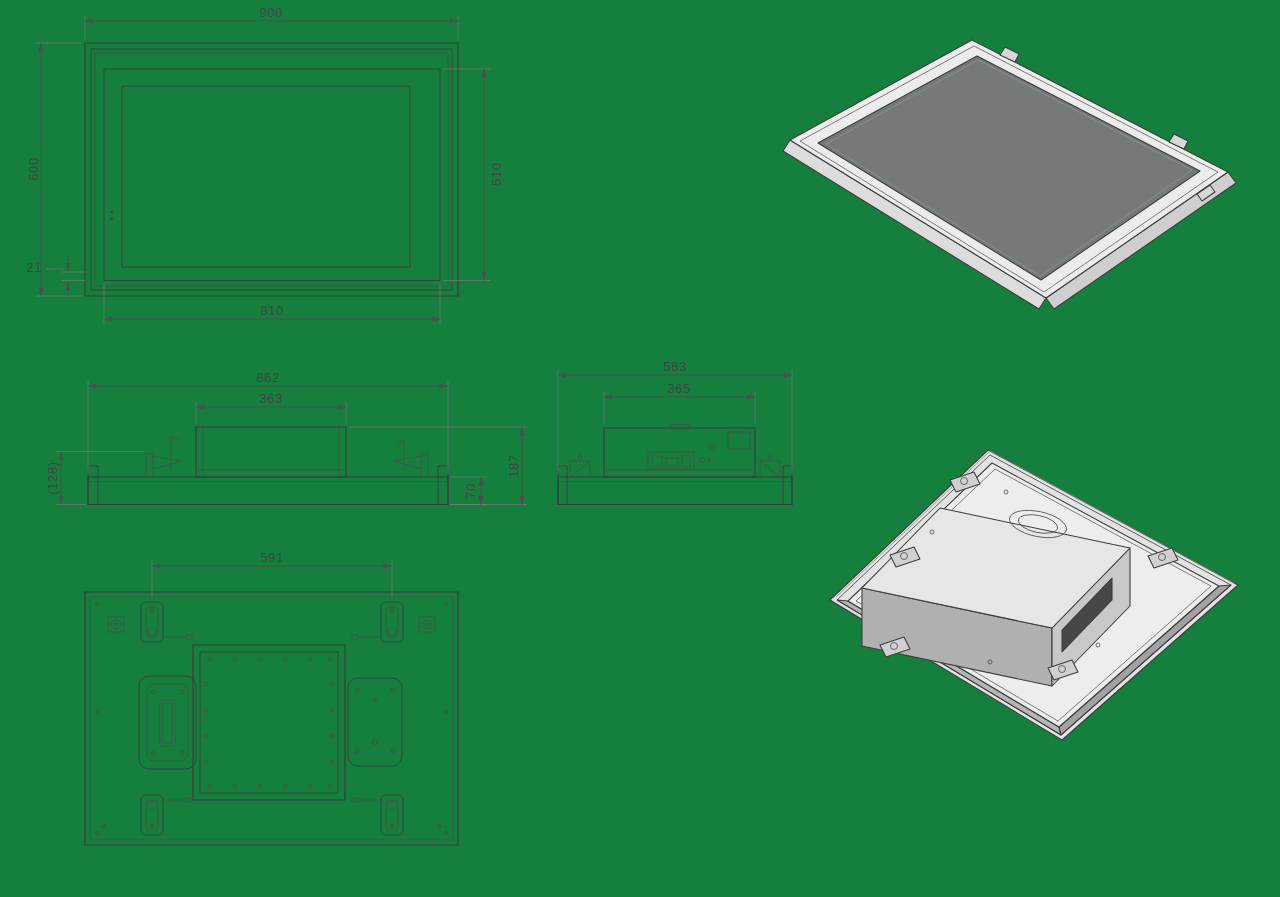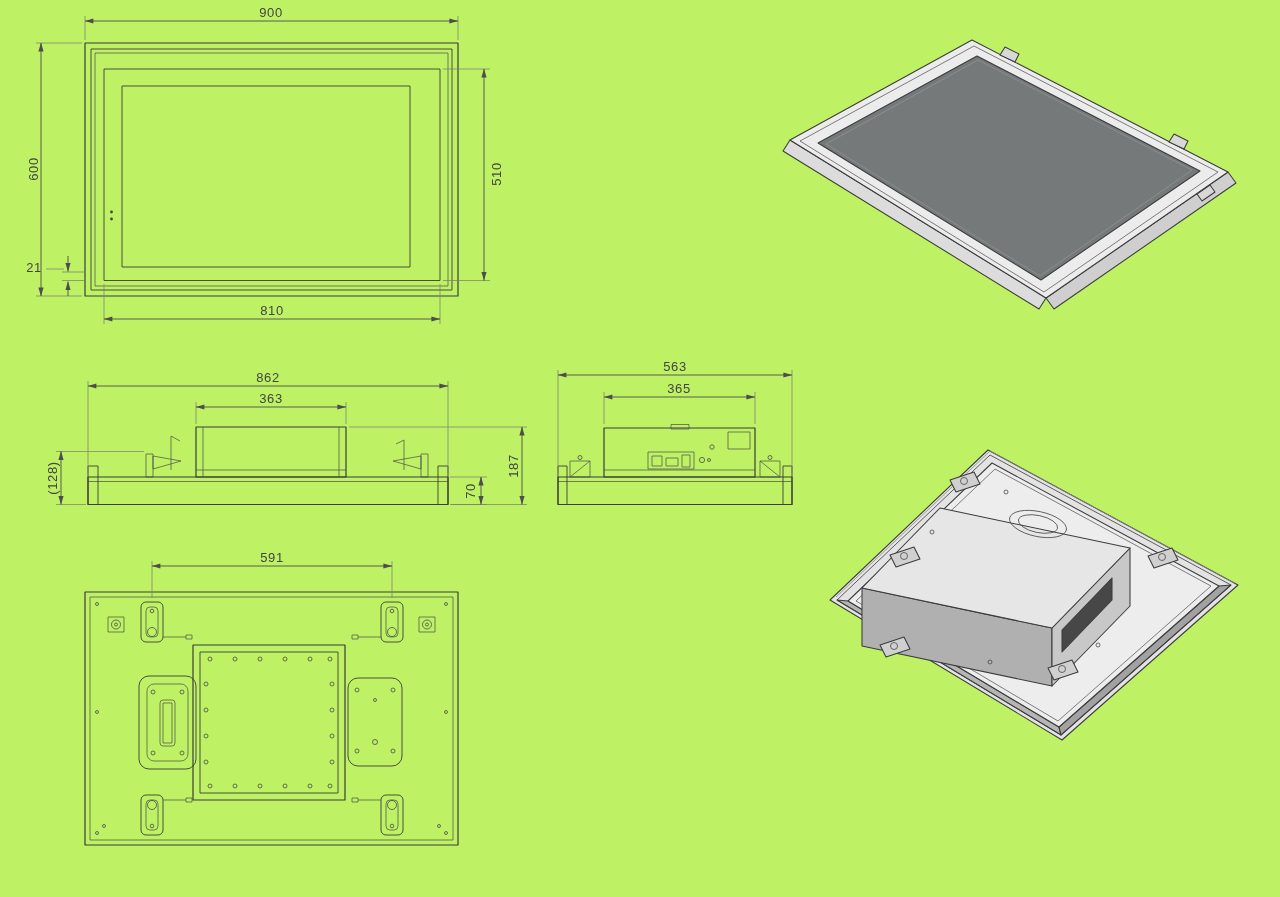--- a/index.html
+++ b/index.html
@@ -1,16 +1,16 @@
 <!DOCTYPE html>
 <html><head>
 <meta charset="utf-8">
 <style>
   html,body{margin:0;padding:0;background:#ffffff;}
-  .stage{position:relative;width:1280px;height:897px;background:#bef264;overflow:hidden;font-family:"Liberation Sans",sans-serif;}
+  .stage{position:relative;width:1280px;height:897px;background:#15803d;overflow:hidden;font-family:"Liberation Sans",sans-serif;}
   .o  {fill:none;stroke:#3c3c3c;stroke-width:1.2;stroke-linejoin:round;}
   .o2 {fill:none;stroke:#3c3c3c;stroke-width:0.9;stroke-linejoin:round;}
   .t  {fill:none;stroke:#4a4a4a;stroke-width:0.7;stroke-linejoin:round;}
   .f  {stroke:#3c3c3c;stroke-width:1.05;stroke-linejoin:round;}
   .ext{fill:none;stroke:#7a7a7a;stroke-width:0.7;}
   .dl {fill:none;stroke:#4d4d4d;stroke-width:0.9;}
   .dt {font-size:13px;font-family:"Liberation Sans",sans-serif;fill:#444444;letter-spacing:0.6px;text-anchor:middle;}
   .hole{fill:none;stroke:#4a4a4a;stroke-width:0.8;}
   .dot{fill:#444444;stroke:none;}
 </style>

